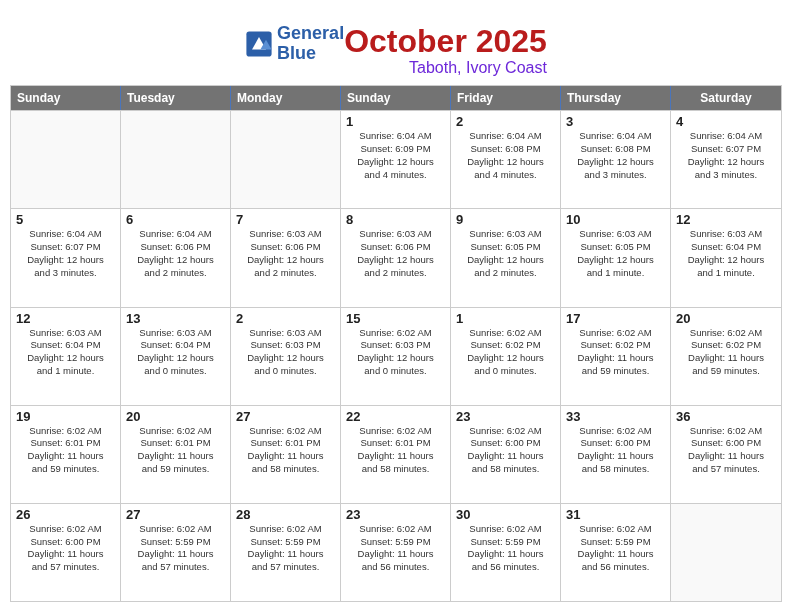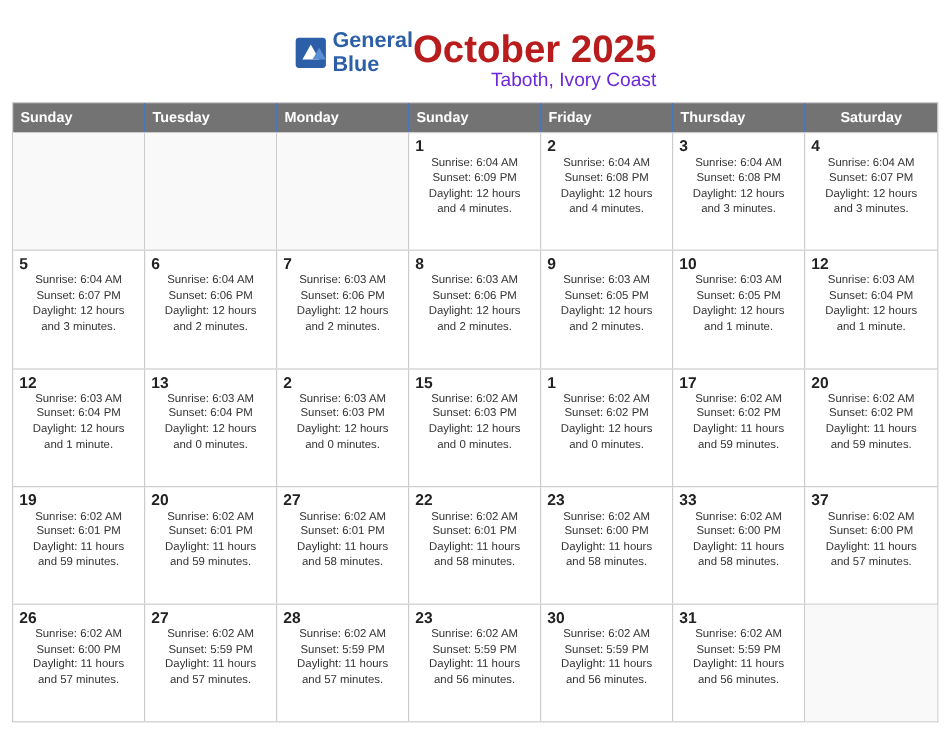--- a/index.html
+++ b/index.html
@@ -309,21 +309,21 @@
 and 58 minutes.</div>
           </div>
           <div class="calendar-cell">
             <div class="cell-day">33</div>
             <div class="cell-info" style="white-space: pre-line;">Sunrise: 6:02 AM
 Sunset: 6:00 PM
 Daylight: 11 hours
 and 58 minutes.</div>
           </div>
           <div class="calendar-cell">
-            <div class="cell-day">37</div>
+            <div class="cell-day">36</div>
             <div class="cell-info" style="white-space: pre-line;">Sunrise: 6:02 AM
 Sunset: 6:00 PM
 Daylight: 11 hours
 and 57 minutes.</div>
           </div>
         </div>
         <div class="calendar-row">
           <div class="calendar-cell">
             <div class="cell-day">26</div>
             <div class="cell-info" style="white-space: pre-line;">Sunrise: 6:02 AM

